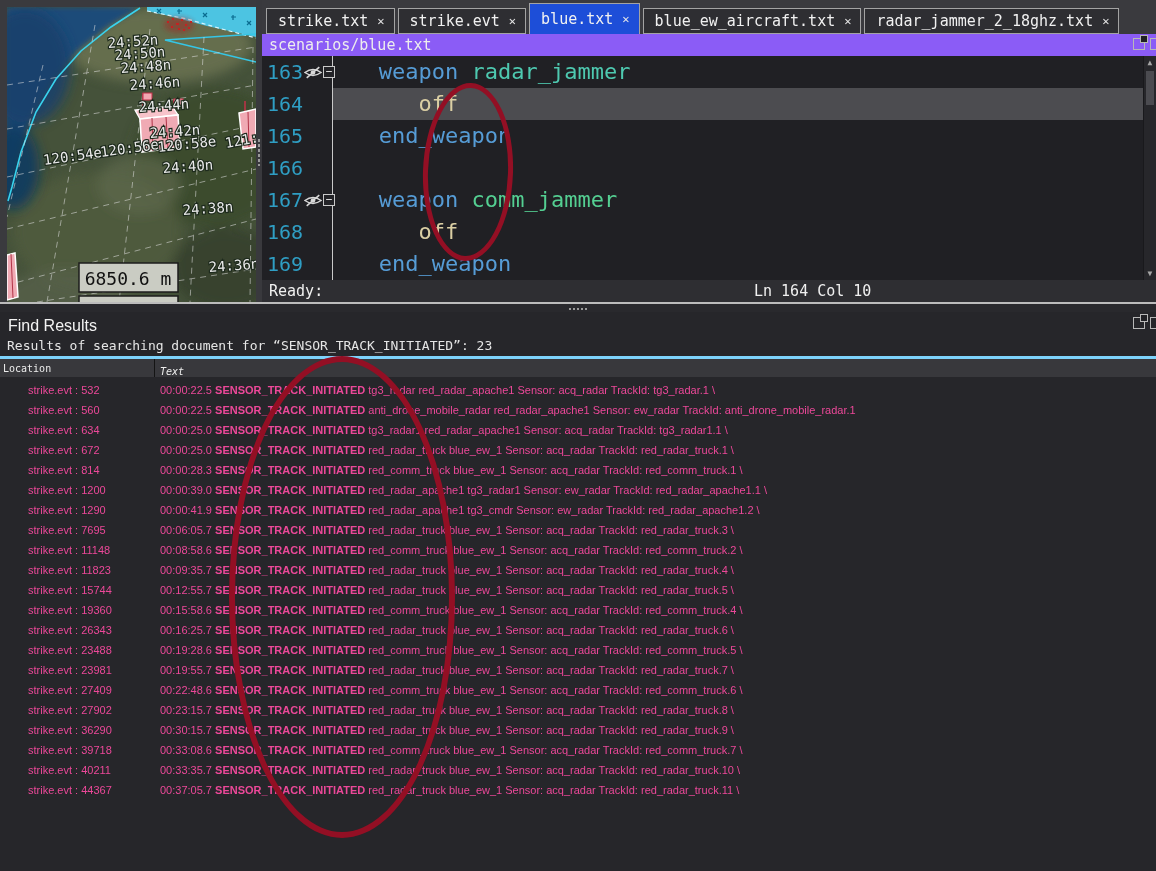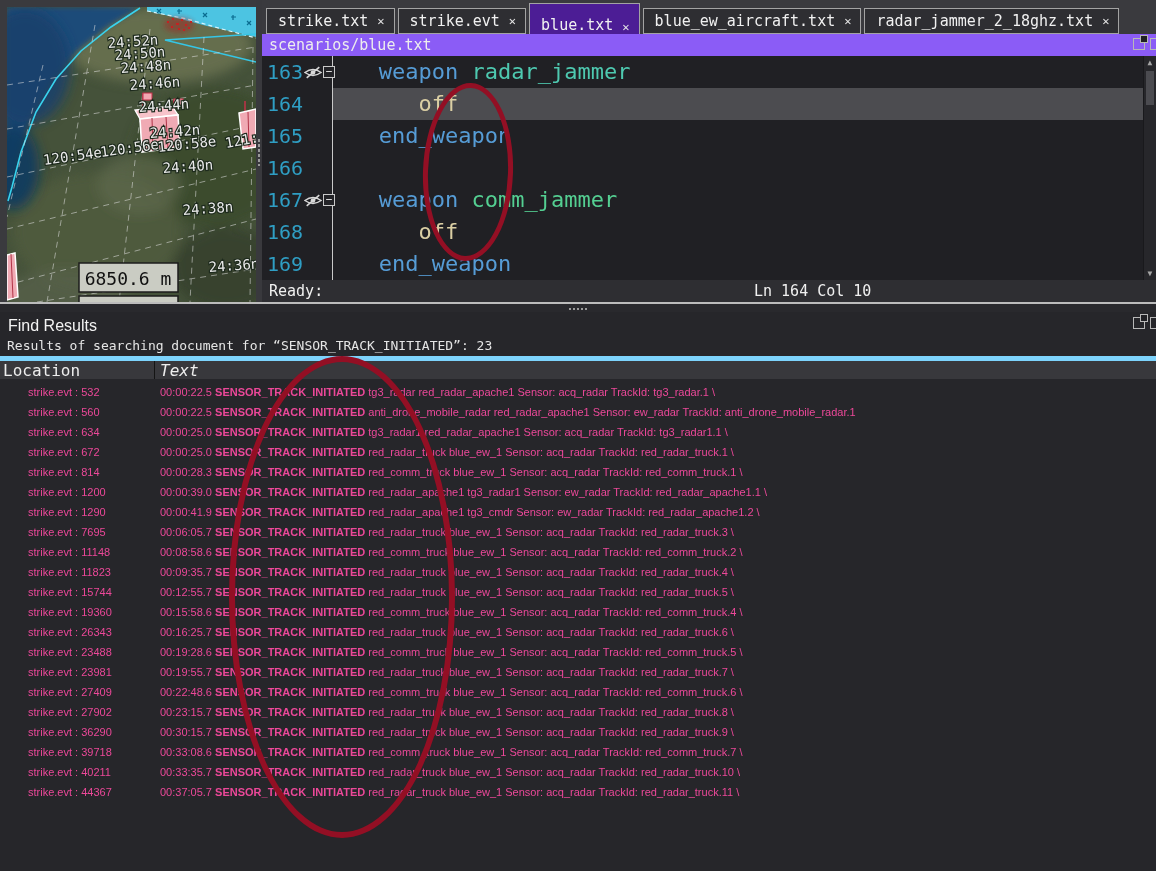--- a/index.html
+++ b/index.html
@@ -17,21 +17,21 @@
   #v-split{position:absolute;right:0;top:0;width:6px;height:100%;background:#39393d;}
   #v-grip{position:absolute;right:1px;top:138px;width:4px;height:28px;
           background-image:radial-gradient(#9a9a9a 38%,transparent 40%);background-size:4px 5px;}
 
   
   #editor-pane{position:relative;flex:1;display:flex;flex-direction:column;background:#202024;}
   #tab-bar{height:34px;background:#3a3a3e;display:flex;align-items:flex-end;padding-left:4px;box-sizing:border-box;}
   .tab{height:26px;box-sizing:border-box;display:flex;align-items:center;gap:9px;
        padding:0 9px 0 11px;margin-right:3px;background:#2e2e32;border:1px solid #a3a3a3;
        color:#f1f1f1;font-size:15px;white-space:nowrap;cursor:default;}
-  .tab.active{height:31px;background:#4c1d95;border-bottom:none;align-items:flex-end;}
+  .tab.active{height:31px;background:#1d4ed8;border-bottom:none;}
   .tab-close{font-size:12px;font-weight:bold;color:#e8e8e8;}
 
   #breadcrumb-bar{height:22px;background:#8b5cf6;color:#ededed;font-size:15px;
                   display:flex;align-items:center;padding-left:7px;position:relative;}
   .corner-icons{position:absolute;top:4px;right:2px;display:flex;gap:5px;}
   .float-icon{position:relative;width:10px;height:10px;border:1px solid #b8b8b8;background:transparent;}
   .float-icon:before{content:"";position:absolute;top:-4px;right:-4px;width:6px;height:6px;
                      border:1px solid #b8b8b8;background:#202024;}
   .edge-icon{width:10px;height:10px;border:1px solid #b8b8b8;margin-right:-8px;}
 
@@ -61,22 +61,22 @@
 
   
   #h-split{height:8px;background:#29292d;border-top:2px solid #bcbcbc;box-sizing:content-box;position:relative;}
   #h-grip{position:absolute;left:568px;top:3px;width:20px;height:4px;
           background-image:radial-gradient(#9a9a9a 38%,transparent 40%);background-size:4px 4px;}
 
   
   #find-panel{position:relative;height:559px;background:#26262a;}
   #fr-title{font-family:"Liberation Sans",sans-serif;font-size:16px;color:#f3f3f3;padding:5px 0 1px 8px;}
   #fr-summary{font-size:13px;color:#e5e5e5;padding:2px 0 3px 7px;}
-  #res-head{height:18px;background:#38383c;display:flex;font-size:16px;color:#ededed;
-            border-top:5px solid #7dd3fc;align-items:flex-start;}
+  #res-head{height:18px;background:#38383c;display:flex;font-size:10px;color:#ededed;
+            border-top:3px solid #7dd3fc;align-items:flex-end;}
   #res-head .col-loc{width:155px;flex:0 0 155px;box-sizing:border-box;padding-left:3px;
                      border-right:1px solid #141414;height:100%;display:flex;align-items:center;}
   #res-head .col-text{padding-left:5px;font-style:italic;}
   #results-body{margin-top:3px;}
   .res-row{display:flex;height:20px;align-items:center;font-family:Liberation Sans, sans-serif;
            font-size:11px;color:#ec4899;white-space:nowrap;}
   .res-loc{flex:0 0 155px;width:155px;box-sizing:border-box;padding-left:28px;overflow:hidden;}
   .res-text{flex:1;padding-left:5px;overflow:hidden;}
   .res-text b{font-weight:bold;}
 

